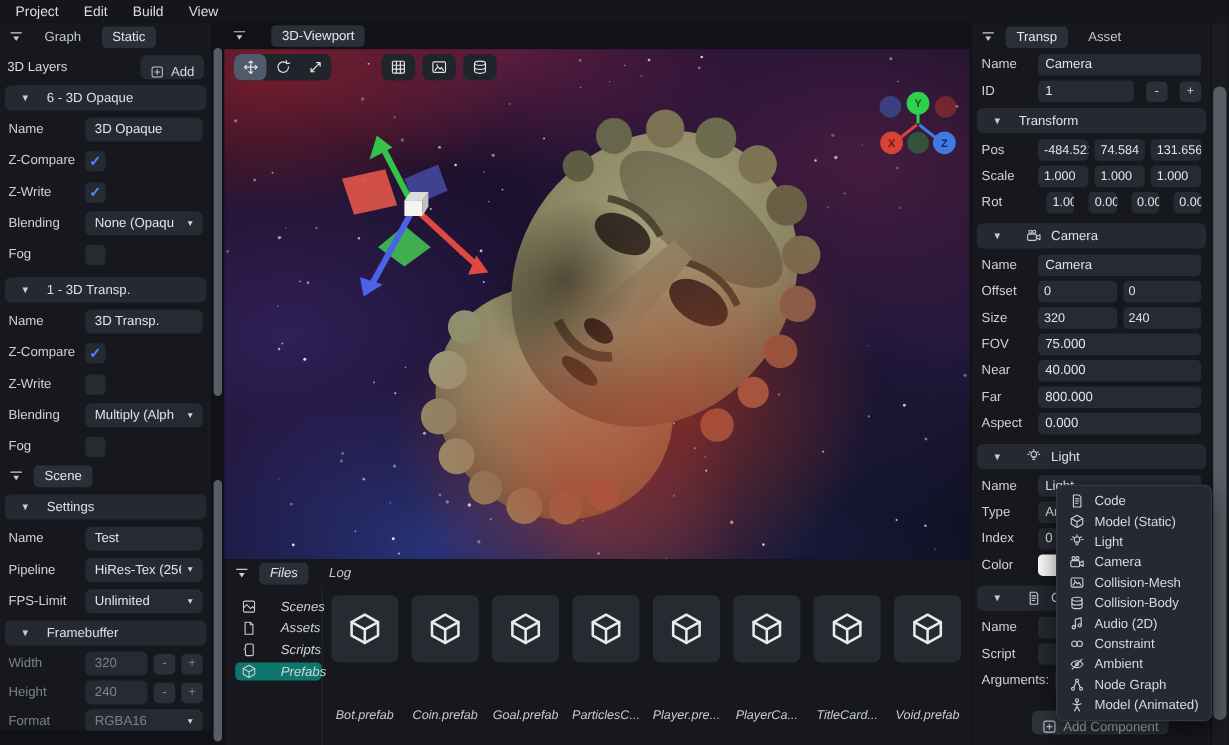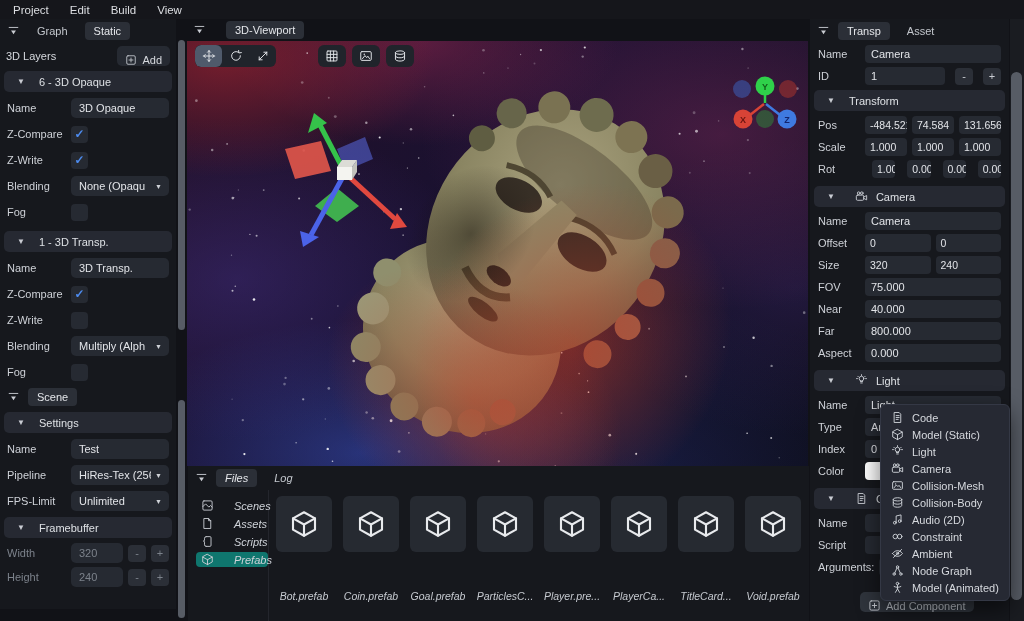--- a/index.html
+++ b/index.html
@@ -228,20 +228,26 @@
         <span class="lbl">Width</span>
       <div class="input">320</div>
       <div class="stepbtn">-</div>
       <div class="stepbtn">+</div>
       </div>
     <div class="prow dim" style="height:24px">
         <span class="lbl">Height</span>
       <div class="input">240</div>
       <div class="stepbtn">-</div>
       <div class="stepbtn">+</div>
+      </div>
+    <div class="prow dim" style="height:24px">
+        <span class="lbl">Format</span>
+      <div class="dropdown">
+          <span class="dval">RGBA16</span>
+        </div>
       </div>
 
   </div>
 
   <div class="sb-thumb" style="left:178px;top:40px;width:7px;height:290px;"></div>
   <div class="sb-thumb" style="left:178px;top:400px;width:7px;height:218px;"></div>
 
   <div class="center-tabrow">
     <span class="icon panel-ic">
         <svg viewBox="0 0 24 24" fill="none" stroke="currentColor" stroke-width="1.7" stroke-linecap="round" stroke-linejoin="round">

